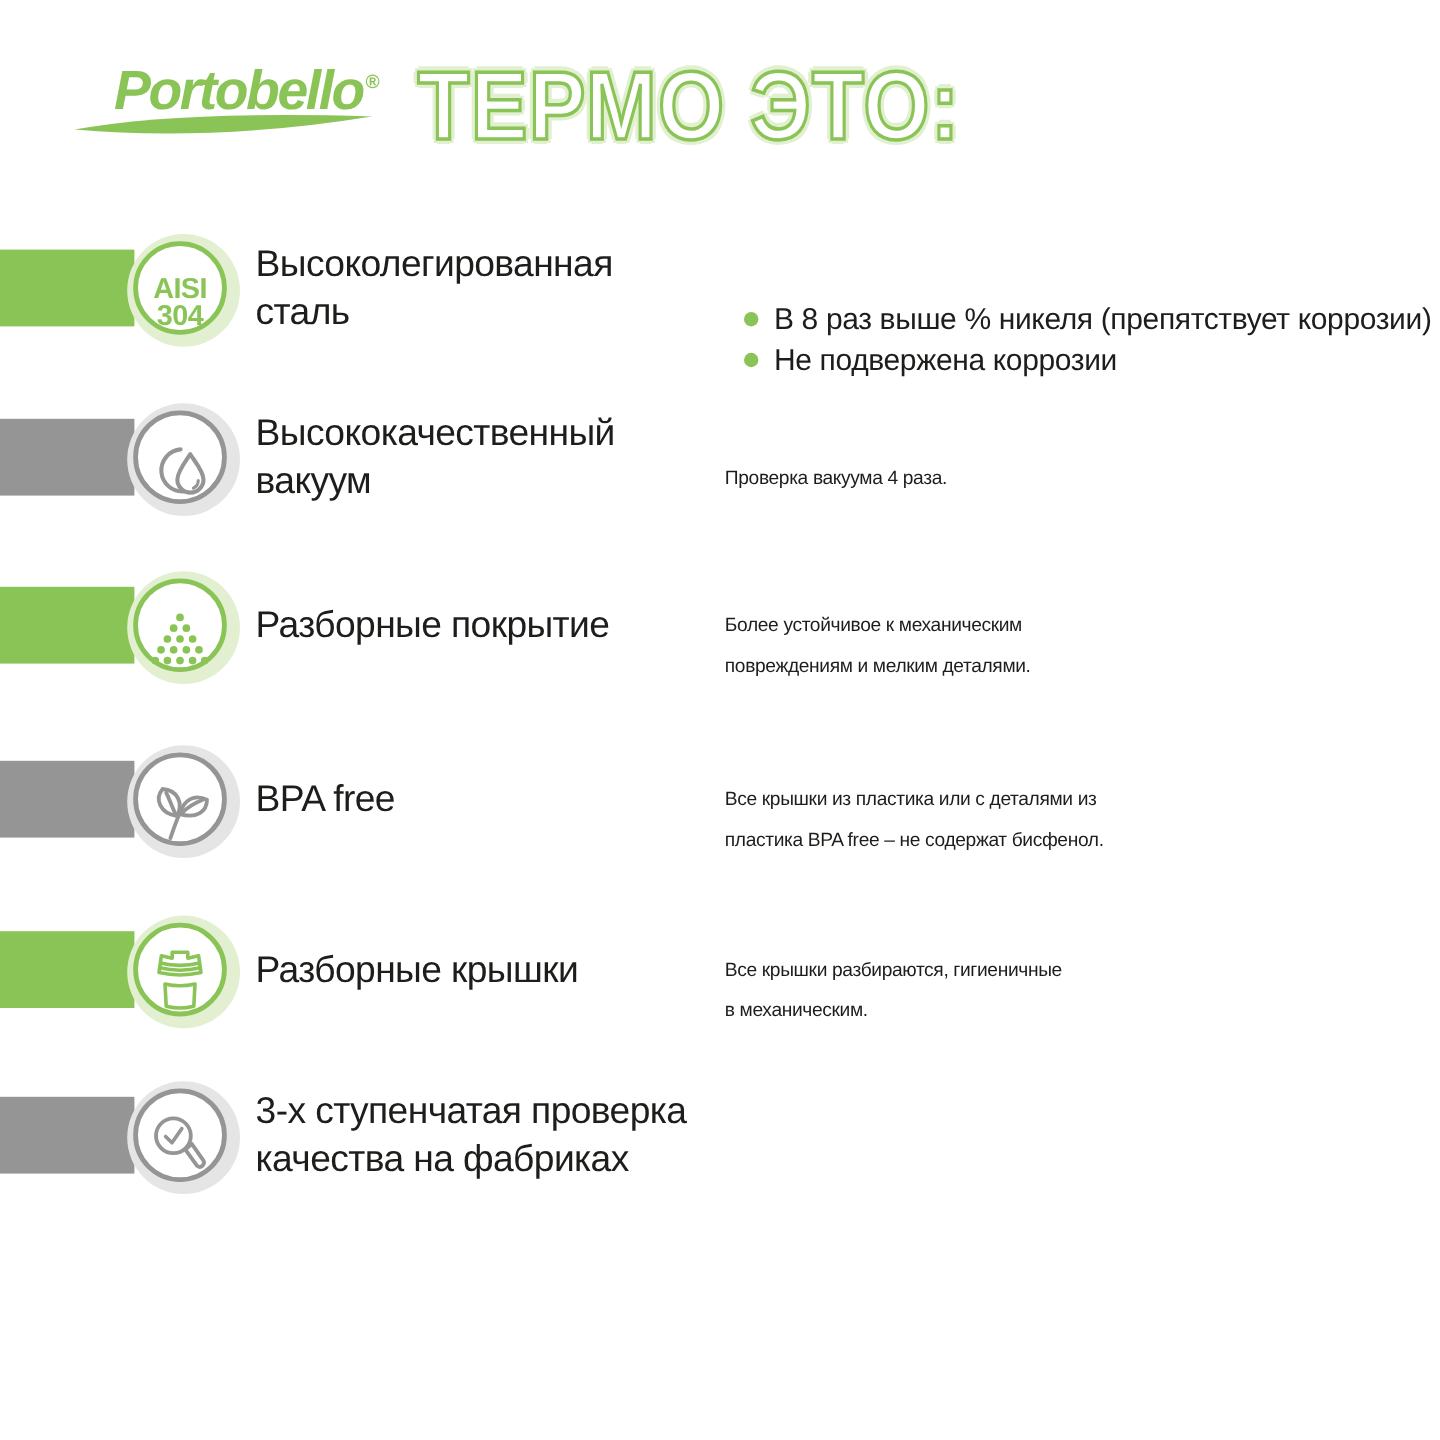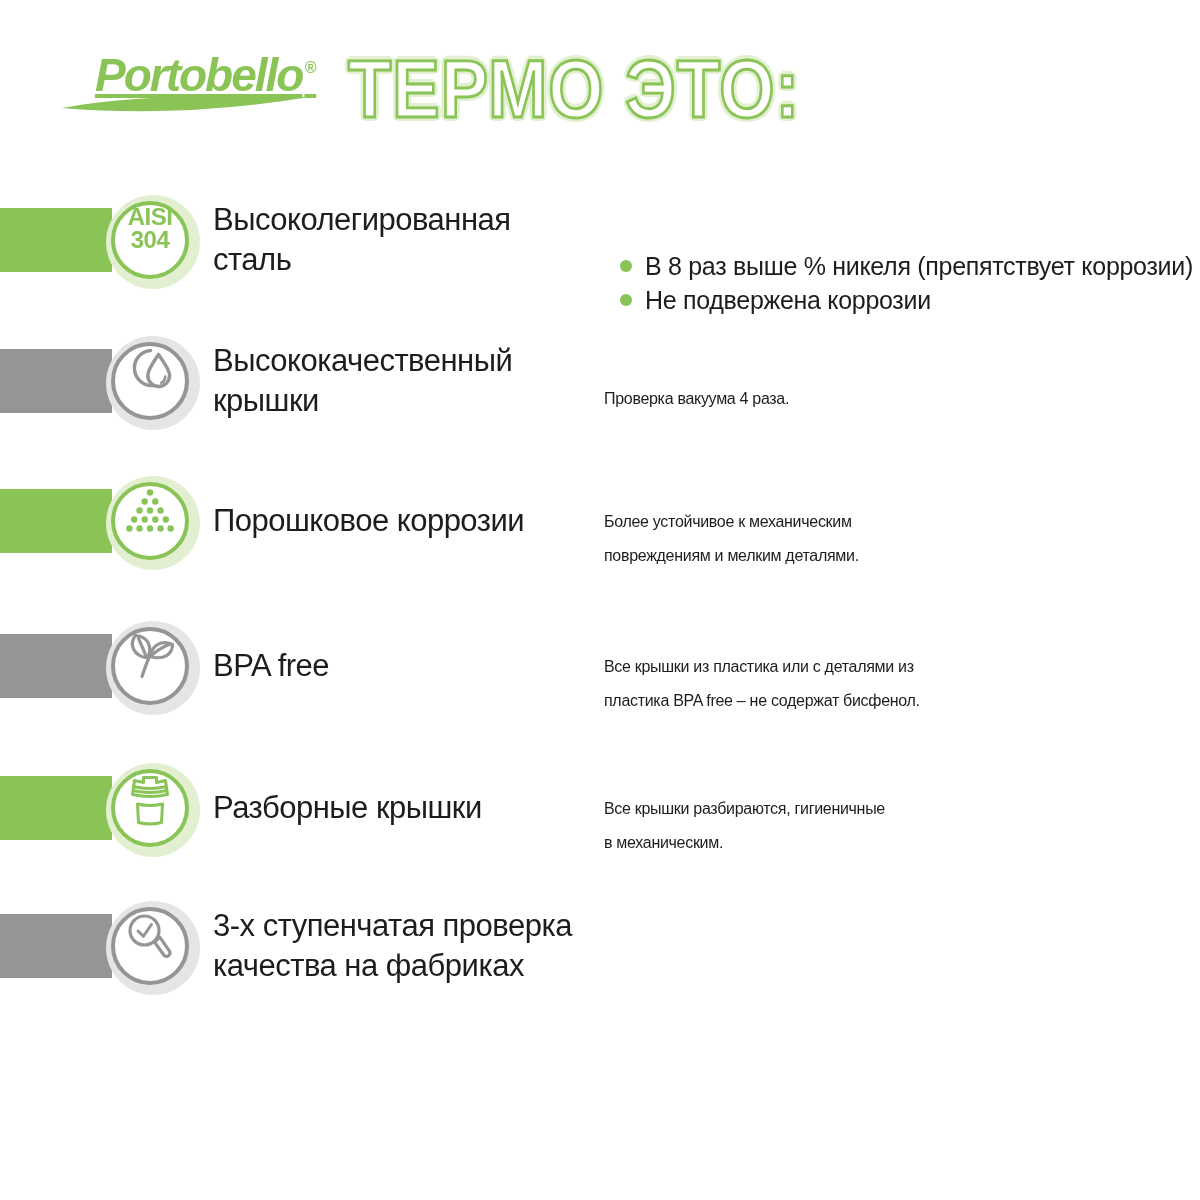--- a/index.html
+++ b/index.html
@@ -1,21 +1,21 @@
 <!DOCTYPE html>
 <html style="--green: #8AC456; --green-halo: #E2F0D1; --gray: #959595; --gray-halo: #E5E5E5; --text: #1D1D1B;"><head>
 <meta charset="utf-8">
 <style>
   html,body{margin:0;padding:0;background:#fff;}
   .page{position:relative;width:1200px;height:1200px;background:#fff;overflow:hidden;
         font-family:"Liberation Sans",sans-serif;color:var(--text,#1D1D1B);}
 
   
   .logo{position:absolute;left:95px;top:52px;font-size:46px;line-height:1;
-        font-weight:bold;font-style:italic;letter-spacing:-2px;color:var(--green);text-decoration:underline;}
+        font-weight:bold;font-style:italic;letter-spacing:-2px;color:var(--green);}
   .logo sup{font-size:16px;letter-spacing:0;vertical-align:18px;margin-left:2px;}
   .swoosh{position:absolute;left:60px;top:92px;}
   .page-title{position:absolute;left:348px;top:89px;transform:translateY(-50%) scaleY(1.14);
         transform-origin:left center;font-size:71px;font-weight:bold;letter-spacing:1px;
         white-space:nowrap;color:#fff;
         -webkit-text-stroke:2.6px var(--green);
         text-shadow:-4px 0 0 var(--green-halo),4px 0 0 var(--green-halo),
                     0 -4px 0 var(--green-halo),0 4px 0 var(--green-halo),
                     -3px -3px 0 var(--green-halo),3px -3px 0 var(--green-halo),
                     -3px 3px 0 var(--green-halo),3px 3px 0 var(--green-halo);}
@@ -23,21 +23,21 @@
   
   .row{position:absolute;left:0;width:1200px;height:0;}
   .bar{position:absolute;left:0;top:-32px;width:112px;height:64px;}
   .row--green .bar{background:var(--green);}
   .row--gray  .bar{background:var(--gray);}
   .halo{position:absolute;left:106px;top:-45px;width:94px;height:94px;border-radius:50%;}
   .row--green .halo{background:var(--green-halo);}
   .row--gray  .halo{background:var(--gray-halo);}
   .circle{position:absolute;left:111px;top:-39px;width:78px;height:78px;border-radius:50%;
         box-sizing:border-box;background:#fff;border:4px solid;
-        display:flex;align-items:flex-start;justify-content:center;}
+        display:flex;align-items:flex-end;justify-content:center;}
   .row--green .circle{border-color:var(--green);color:var(--green);}
   .row--gray  .circle{border-color:var(--gray);color:var(--gray);}
   .badge{font-weight:bold;font-size:24px;line-height:23px;text-align:center;
         letter-spacing:-0.5px;white-space:pre-line;}
   .feat-title{position:absolute;left:213px;top:0;transform:translateY(-50%);
         width:400px;font-size:31px;line-height:40px;font-weight:normal;
         letter-spacing:-0.5px;white-space:pre-line;}
   .rtext{position:absolute;left:604px;top:18px;transform:translateY(-50%);
         width:596px;font-size:16px;line-height:34px;letter-spacing:-0.3px;
         white-space:pre-line;}
@@ -85,21 +85,21 @@
     <div class="bar"></div>
     <div class="halo"></div>
     <div class="circle">
       <svg width="50" height="46" viewBox="0 0 50 46">
         <path d="M25.5 4.5 A17.5 17.5 0 1 0 28.5 39.5" fill="none" stroke="currentColor" stroke-width="3.4" stroke-linecap="round"></path>
         <path d="M33.5 8.5 C30 14 22.8 23 22.8 29.6 A10.9 10.9 0 0 0 44.6 29.6 C44.6 23 37 14 33.5 8.5 Z" fill="#fff" stroke="currentColor" stroke-width="3.4" stroke-linejoin="round"></path>
         <path d="M40.2 30.5 A7 7 0 0 1 36.2 36.8" fill="none" stroke="currentColor" stroke-width="2.6" stroke-linecap="round"></path>
       </svg>
     </div>
     <div class="feat-title">Высококачественный
-крышки</div>
+вакуум</div>
     <div class="rtext">Проверка вакуума 4 раза.</div>
   </div>
 
   <div class="row row--green" style="top:521px">
     <div class="bar"></div>
     <div class="halo"></div>
     <div class="circle">
       <svg width="48" height="48" viewBox="0 0 48 48" fill="currentColor">
         <circle cx="24" cy="6.5" r="3.2"></circle>
         <circle cx="18.7" cy="15.5" r="3.2"></circle>
@@ -111,21 +111,21 @@
           <circle cx="18.7" cy="33.5" r="3.2"></circle>
           <circle cx="29.3" cy="33.5" r="3.2"></circle>
           <circle cx="39.8" cy="33.5" r="3.2"></circle>
         <circle cx="3.4" cy="42.5" r="3.2"></circle>
           <circle cx="13.5" cy="42.5" r="3.2"></circle>
           <circle cx="24" cy="42.5" r="3.2"></circle>
           <circle cx="34.5" cy="42.5" r="3.2"></circle>
           <circle cx="44.6" cy="42.5" r="3.2"></circle>
       </svg>
     </div>
-    <div class="feat-title">Порошковое коррозии</div>
+    <div class="feat-title">Разборные покрытие</div>
     <div class="rtext">Более устойчивое к механическим
 повреждениям и мелким деталями.</div>
   </div>
 
   <div class="row row--gray" style="top:666px">
     <div class="bar"></div>
     <div class="halo"></div>
     <div class="circle">
       <svg width="54" height="48" viewBox="0 0 54 48" fill="none" stroke="currentColor" stroke-width="3.2" stroke-linecap="round" stroke-linejoin="round">
         <path d="M24.5 27 C10.5 25 5.5 13 12.5 4.5 C25 5.5 30 16 24.5 27 Z"></path>

